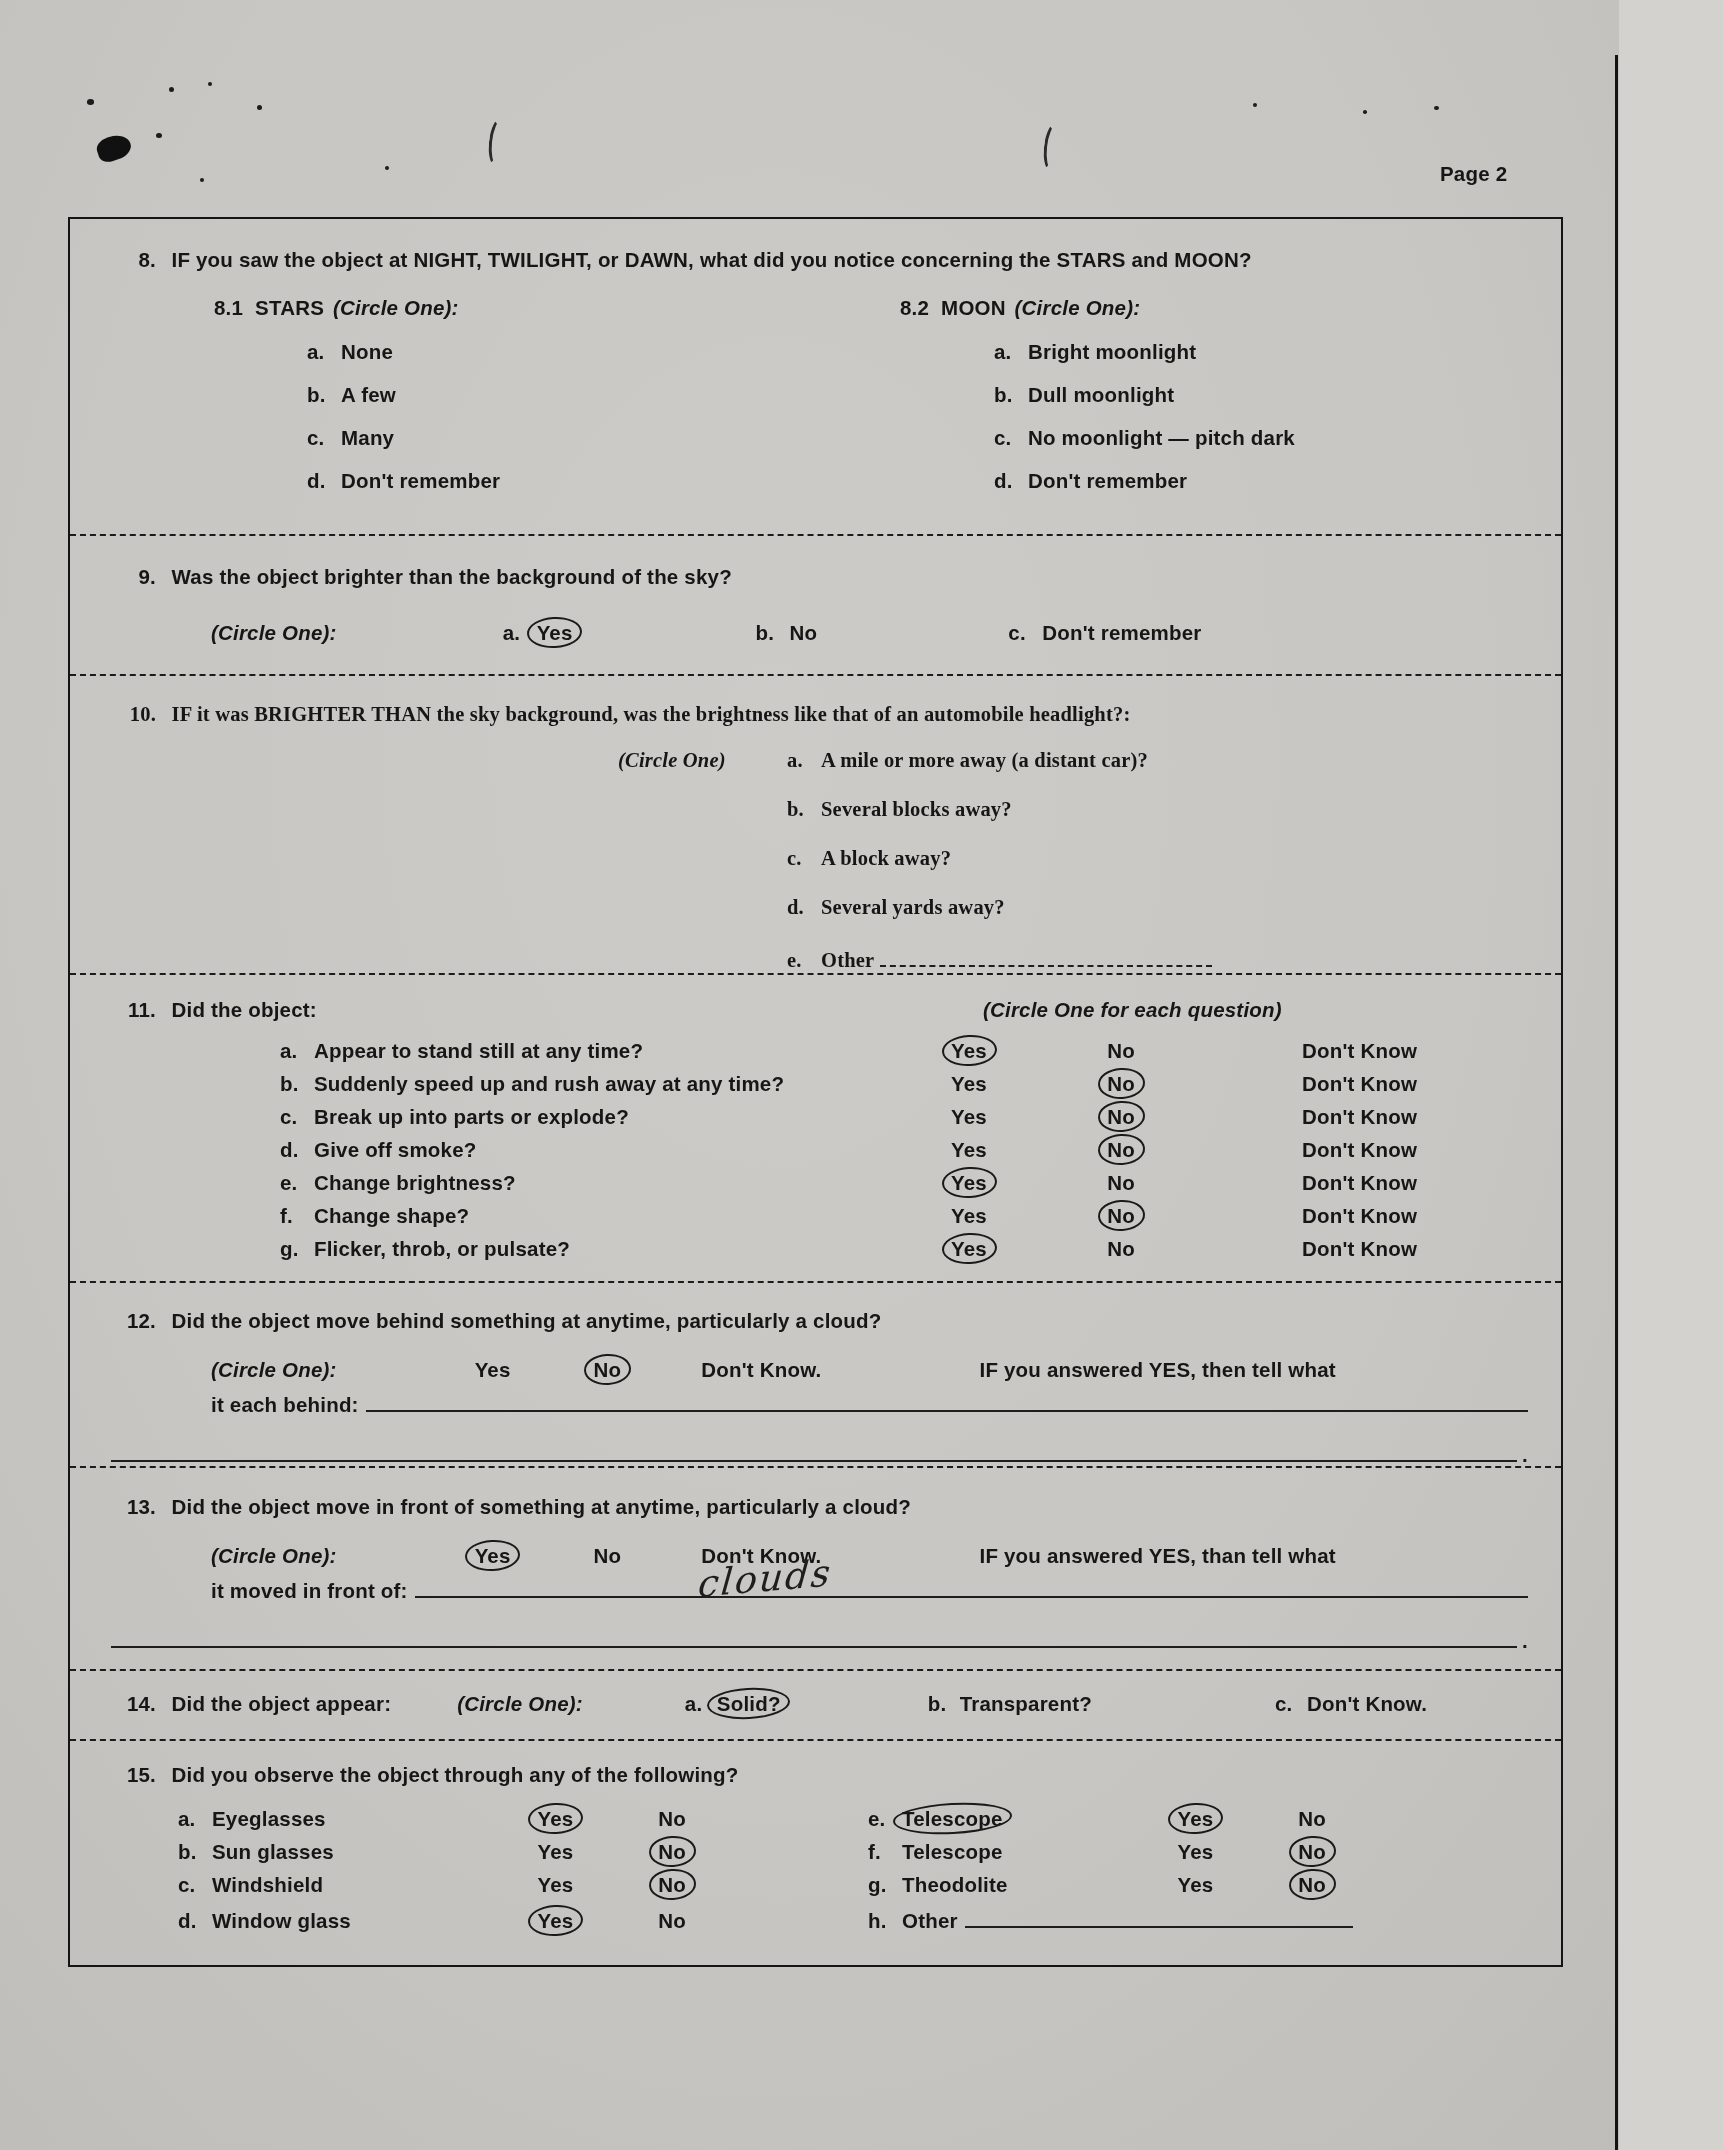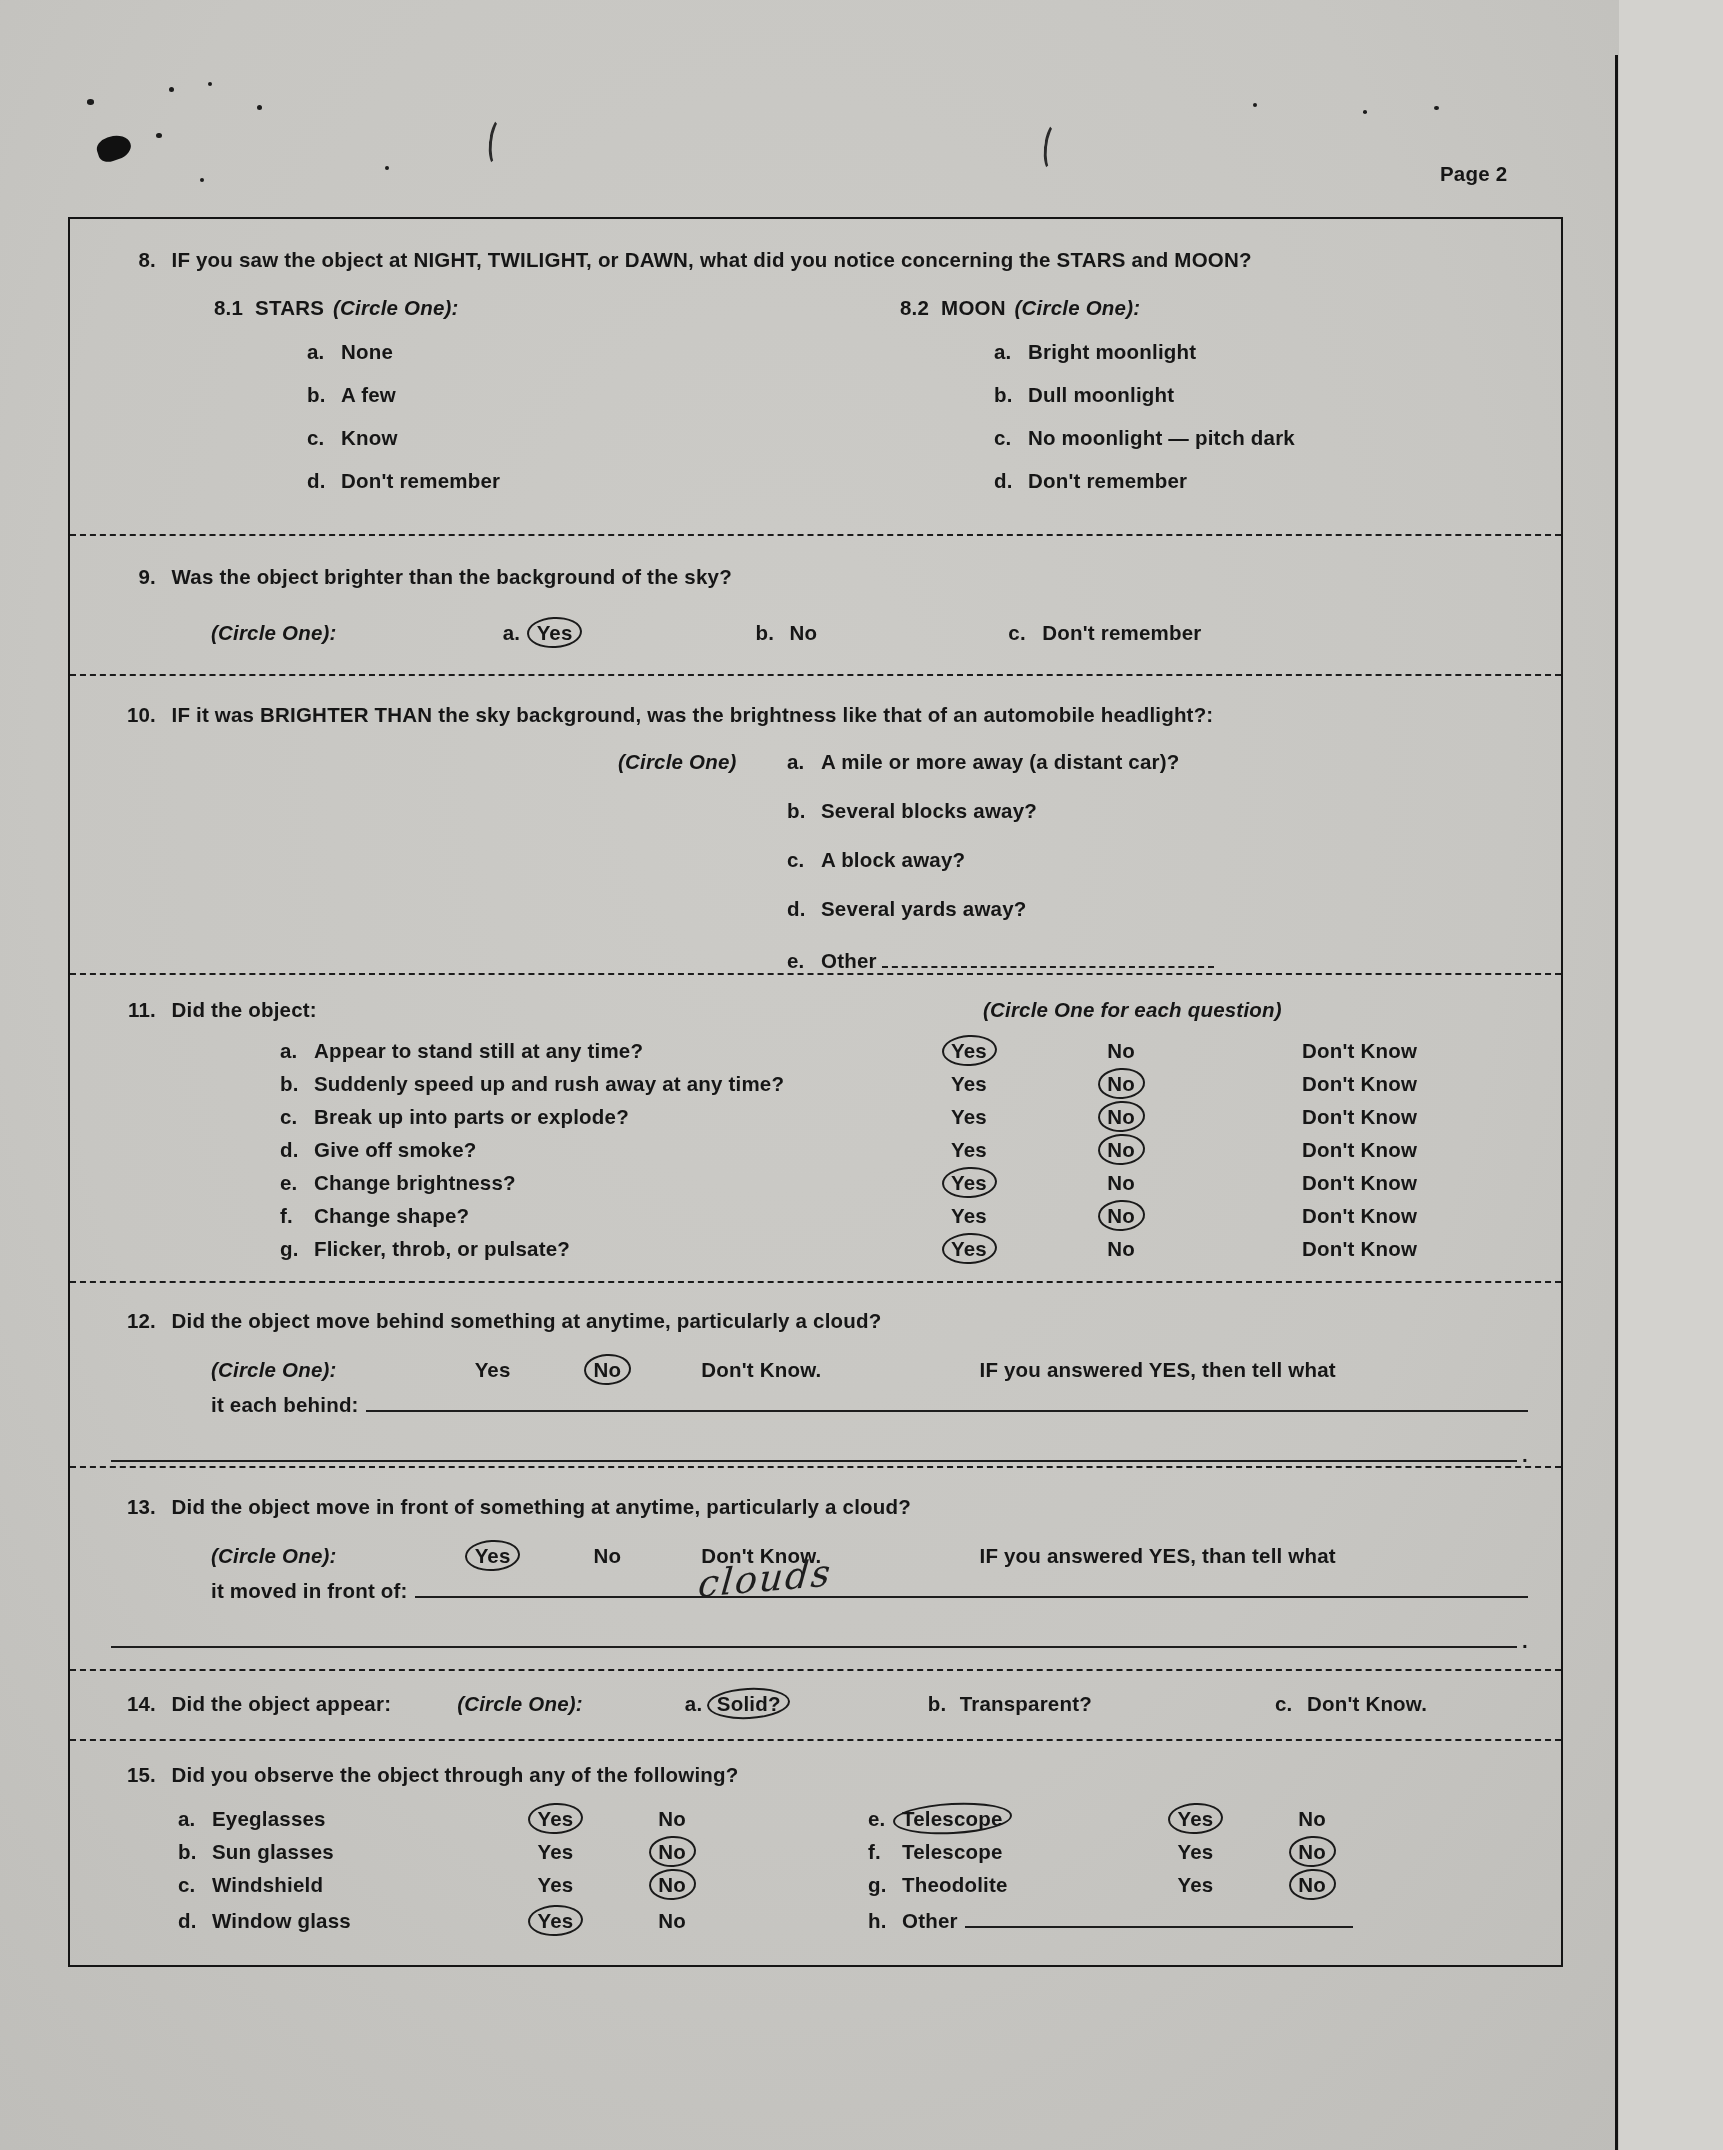--- a/index.html
+++ b/index.html
@@ -21,21 +21,21 @@
   .blotch { position:absolute; left:97px; top:136px; width:34px; height:24px; background:#111; border-radius:46% 60% 52% 40%; transform:rotate(-18deg); }
   .paren { position:absolute; width:19px; height:49px; border:3.3px solid transparent; border-left:3.3px solid #2b2b2b; border-radius:50%; transform:rotate(6deg); }
   .paren1 { left:489px; top:118px; }
   .paren2 { left:1044px; top:123px; }
 
   .form-box { position:absolute; left:68px; top:217px; width:1495px; height:1750px; border:2.8px solid #141414; }
   .sec { position:relative; padding-left:33px; padding-right:33px; font-size:20.5px; }
   .sec + .sec { border-top:2.2px dashed #1b1b1b; }
   .s8 { height:315px; padding-top:29px; }
   .s9 { height:140px; padding-top:29px; }
-  .s10 { height:299px; padding-top:26.6px; }
+  .s10 { height:299px; padding-top:26.6px;font-family:Liberation Serif, serif; }
   .s11 { height:308px; padding-top:23px; }
   .s12 { height:185px; padding-top:25.5px; }
   .s13 { height:203px; padding-top:26.6px; }
   .s14 { height:70px; padding-top:21px; }
   .s15 { height:226px; padding-top:22px; }
 
   .qline { display:flex; align-items:baseline; }
   .qnum { width:53px; flex:none; text-align:right; }
   .qtext { margin-left:15.5px; }
   .letter { display:inline-block; width:34px; flex:none; }
@@ -152,21 +152,21 @@
           <div class="opt">
               <span class="letter">a.</span>
               <span>None</span>
             </div>
           <div class="opt">
               <span class="letter">b.</span>
               <span>A few</span>
             </div>
           <div class="opt">
               <span class="letter">c.</span>
-              <span>Know</span>
+              <span>Many</span>
             </div>
           <div class="opt">
               <span class="letter">d.</span>
               <span>Don't remember</span>
             </div>
         </div>
       </div>
       <div class="col8r">
         <div class="subhead">
           <span class="snum">8.2</span>

